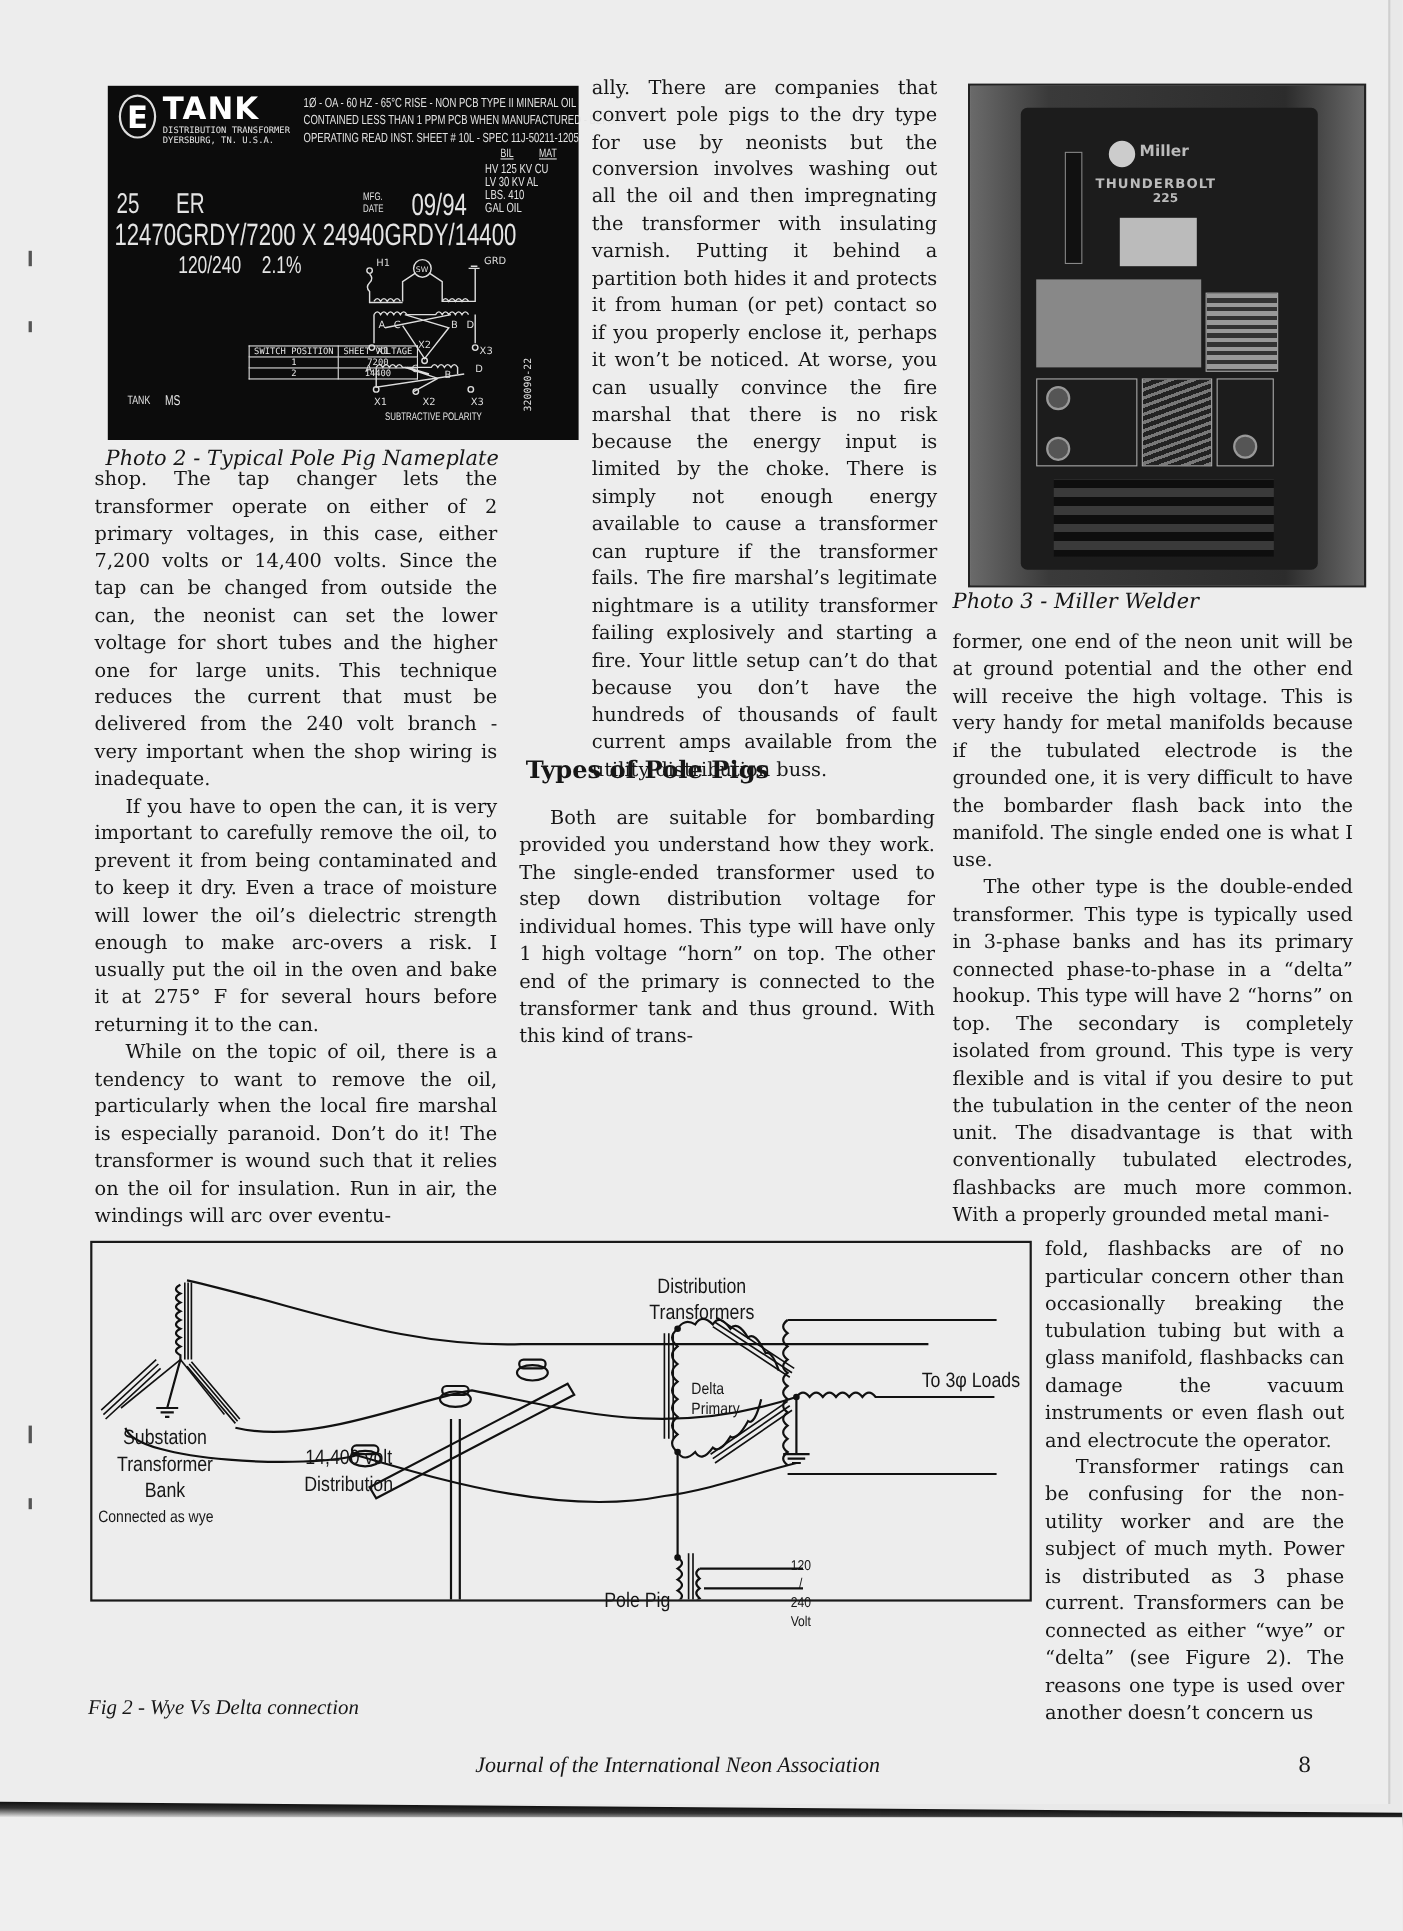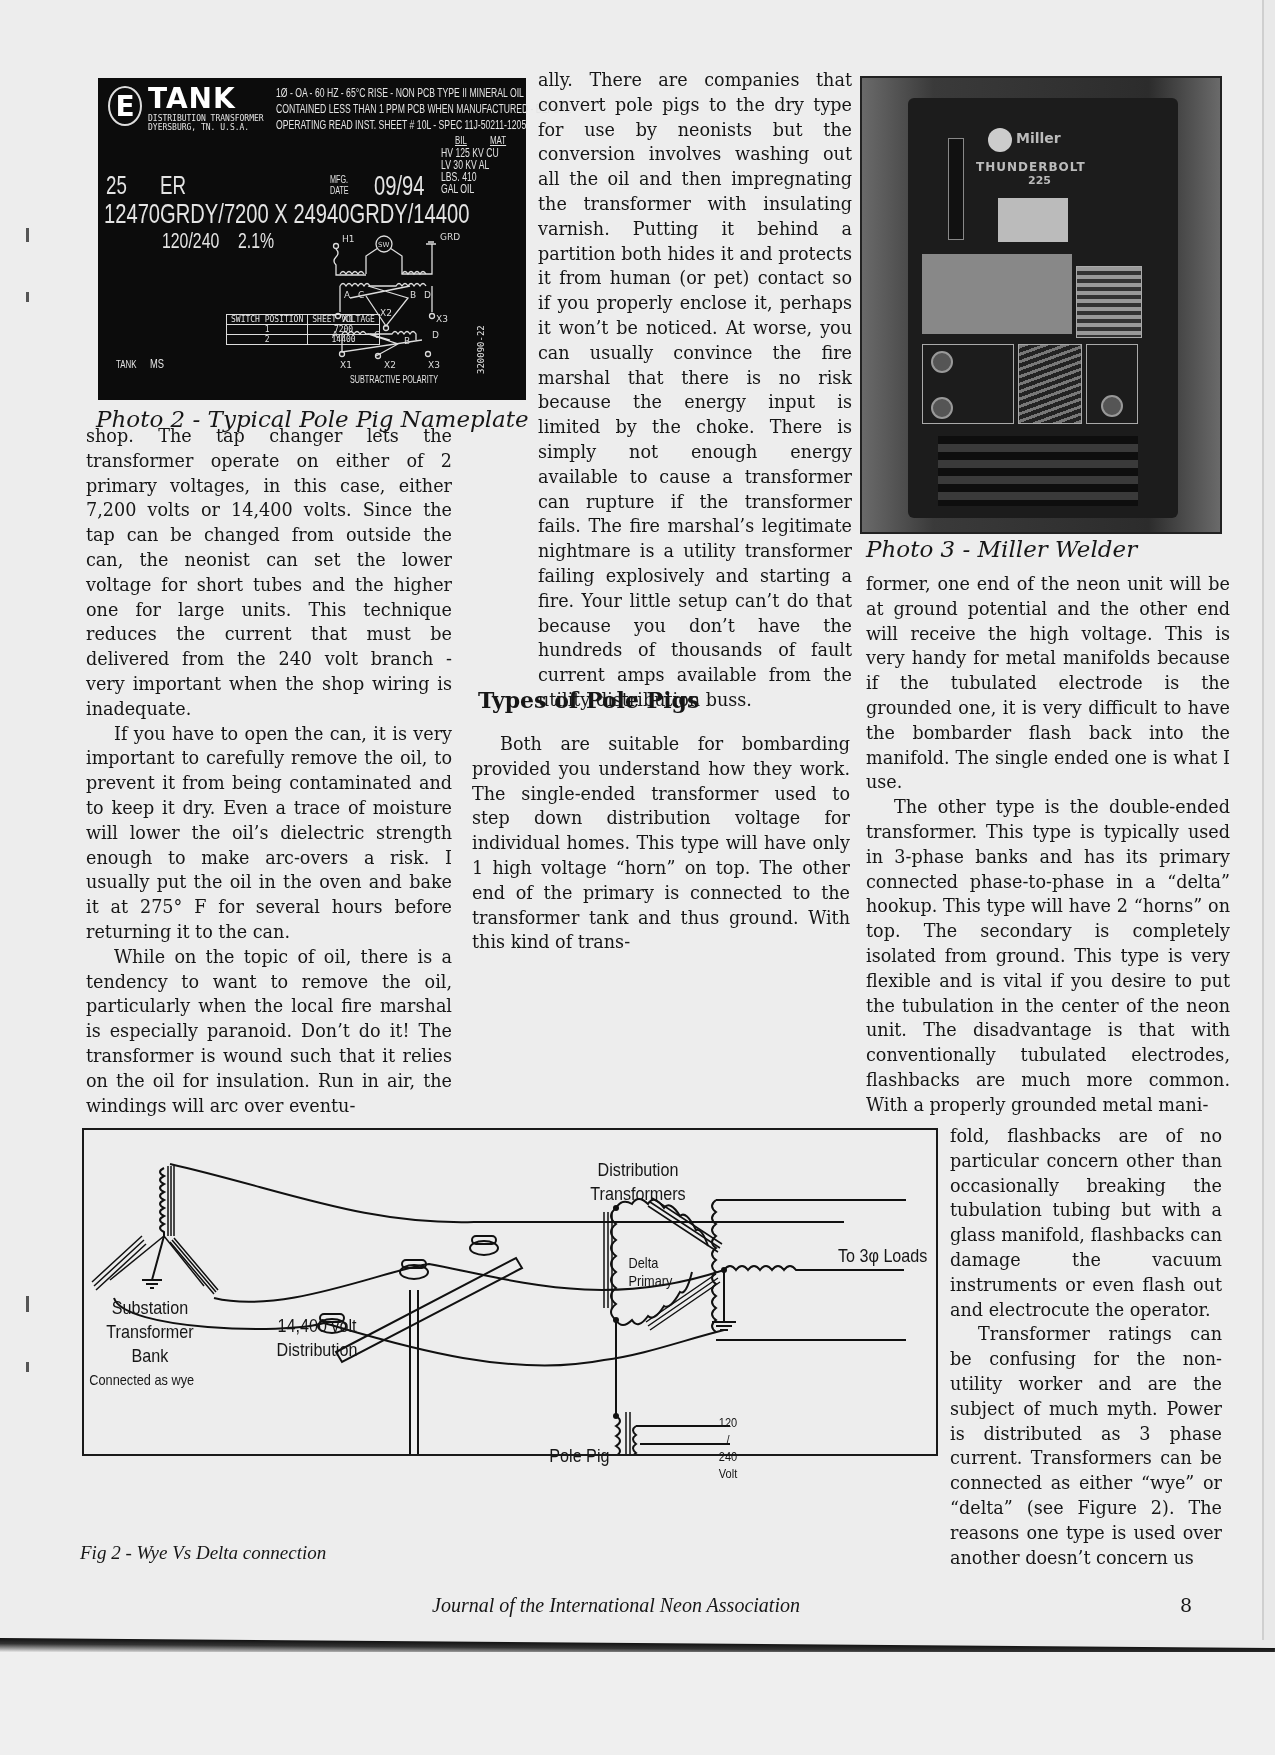--- a/index.html
+++ b/index.html
@@ -19,41 +19,41 @@
     background:linear-gradient(#111 0%, #333 40%, rgba(0,0,0,0) 100%);
     transform:rotate(0.45deg); transform-origin:left top;
   }
   .under-page { position:absolute; left:0; top:1650px; width:1275px; height:105px; background:#efefef; }
   .col {
     position:absolute; font-size:17.6px; line-height:24.8px; text-align:justify;
     hyphens:manual;
   }
   .col p { margin:0; }
   .col p.indent { text-indent:28px; }
-  .caption { position:absolute; font-style:italic; font-size:23px; font-family:"DejaVu Serif", serif; }
+  .caption { position:absolute; font-style:italic; font-size:19px; font-family:"DejaVu Serif", serif; }
   .heading { font-weight:bold; font-size:22px; line-height:28px; margin:18px 0 0 6px !important; }
   
   .nameplate {
     position:absolute; left:98px; top:78px; width:428px; height:322px;
     background:#0c0c0c; color:#e4e4e4;
     font-family:"DejaVu Sans Mono", monospace; font-size:10px;
   }
   .np-abs { position:absolute; white-space:nowrap; }
   .np-logo-e {
     position:absolute; left:10px; top:8px; width:30px; height:36px; border:2px solid #ddd; border-radius:50%;
     font-family:"DejaVu Sans", sans-serif; font-weight:bold; font-size:28px; color:#fff;
     display:flex; align-items:center; justify-content:center;
   }
   .np-brand { font-family:"DejaVu Sans", sans-serif; font-weight:bold; font-size:28px; letter-spacing:1px; color:#fff; }
   .np-cond { font-family:"Liberation Sans Narrow","Liberation Sans", sans-serif; transform:scaleX(0.72); transform-origin:left top; }
   .np-table { position:absolute; left:128px; top:236px; border-collapse:collapse; font-size:8px; }
   .np-table td { border:1px solid #ddd; padding:0 4px; text-align:center; }
   
   .welder {
-    position:absolute; left:860px; top:76px; width:358px; height:454px;
+    position:absolute; left:880px; top:76px; width:358px; height:454px;
     background:linear-gradient(90deg,#6a6a6a,#3a3a3a 20%,#2c2c2c 80%,#6a6a6a);
     border:2px solid #222;
   }
   .welder-body { position:absolute; left:46px; top:20px; width:270px; height:420px; background:#1c1c1c; border-radius:6px; }
   .welder-text { position:absolute; color:#bbb; font-family:"DejaVu Sans", sans-serif; font-weight:bold; }
   
   .figure { position:absolute; left:82px; top:1128px; width:852px; height:324px; border:2px solid #1a1a1a; }
   .fig-label { position:absolute; font-family:"Liberation Sans", sans-serif; font-size:19px; line-height:24px; text-align:center; transform:scaleX(0.85); transform-origin:center top; white-space:nowrap; }
   .fig-small { font-size:15px; }
   .footer { position:absolute; top:1594px; font-style:italic; font-size:20px; }

